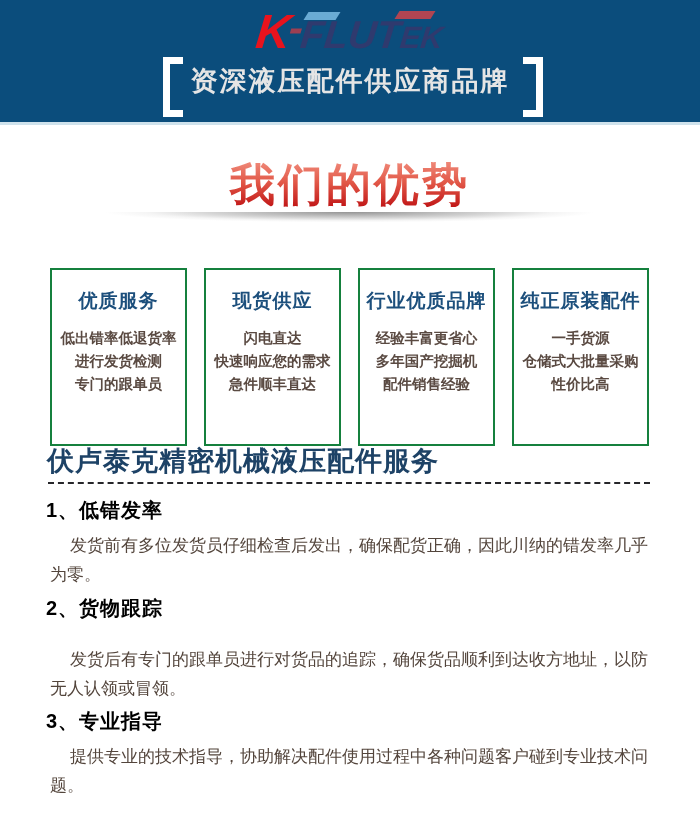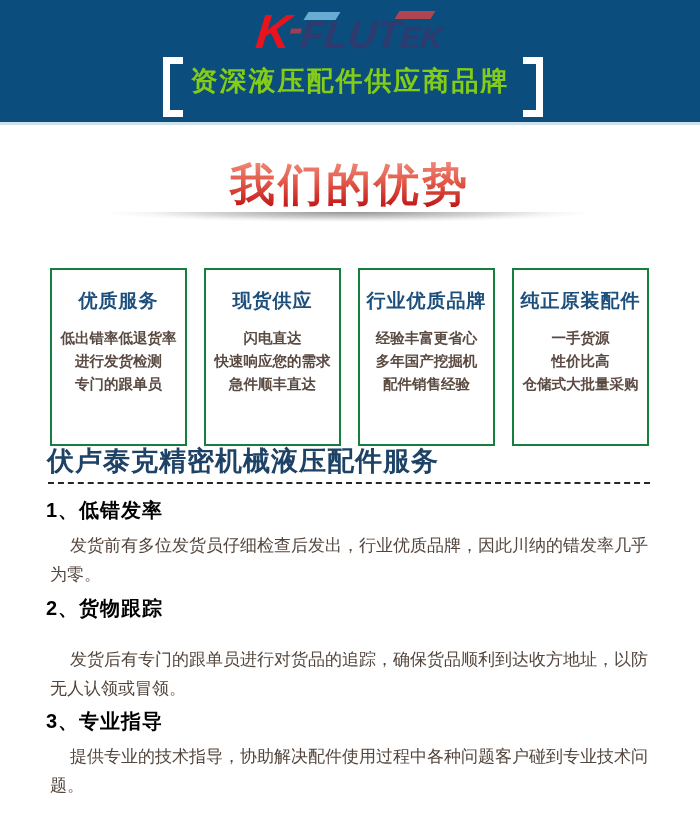--- a/index.html
+++ b/index.html
@@ -26,21 +26,21 @@
   .logo-ek{color:#2f3a6e;font-size:31px;}
   .accent-bar{position:absolute;height:8px;transform:skewX(-32deg);}
   .accent-blue{top:12px;left:306px;width:32px;background:#6aabd4;}
   .accent-red{top:11px;left:397px;width:36px;background:#b04552;}
 
   .bracket{position:absolute;box-sizing:border-box;width:20px;height:60px;top:57px;}
   .bracket-left{left:163px;border:7px solid #ffffff;border-right:none;}
   .bracket-right{left:523px;border:7px solid #ffffff;border-left:none;}
   .tagline{
     position:absolute;top:63px;left:0;width:100%;text-align:center;
-    color:#84cc16;font-size:27px;font-weight:bold;letter-spacing:2px;
+    color:#e5e5e5;font-size:27px;font-weight:bold;letter-spacing:2px;
   }
 
   
   .advantage-title{
     position:absolute;top:162px;left:0;width:100%;text-align:center;
     font-size:45px;font-weight:bold;letter-spacing:3px;color:#cf2a22;line-height:1;
   }
   @supports (-webkit-background-clip: text){
     .advantage-title{
       background:linear-gradient(180deg,#ef8878 0%,#e25848 45%,#c11717 100%);
@@ -130,32 +130,32 @@
     </div>
     <div class="adv-box">
       <div class="adv-box-title">行业优质品牌</div>
       <div class="adv-box-line">经验丰富更省心</div>
       <div class="adv-box-line">多年国产挖掘机</div>
       <div class="adv-box-line">配件销售经验</div>
     </div>
     <div class="adv-box">
       <div class="adv-box-title">纯正原装配件</div>
       <div class="adv-box-line">一手货源</div>
+      <div class="adv-box-line">仓储式大批量采购</div>
       <div class="adv-box-line">性价比高</div>
-      <div class="adv-box-line">仓储式大批量采购</div>
     </div>
   </div>
 
   <div class="service-title">伏卢泰克精密机械液压配件服务</div>
   <div class="dashed-line"></div>
 
   <div class="services">
     <div class="svc s1">
       <div class="svc-heading">1、低错发率</div>
-      <div class="svc-body">发货前有多位发货员仔细检查后发出，行业优质品牌，因此川纳的错发率几乎为零。</div>
+      <div class="svc-body">发货前有多位发货员仔细检查后发出，确保配货正确，因此川纳的错发率几乎为零。</div>
     </div>
     <div class="svc s2">
       <div class="svc-heading">2、货物跟踪</div>
       <div class="svc-body">发货后有专门的跟单员进行对货品的追踪，确保货品顺利到达收方地址，以防无人认领或冒领。</div>
     </div>
     <div class="svc s3">
       <div class="svc-heading">3、专业指导</div>
       <div class="svc-body">提供专业的技术指导，协助解决配件使用过程中各种问题客户碰到专业技术问题。</div>
     </div>
     <div class="svc s4">

